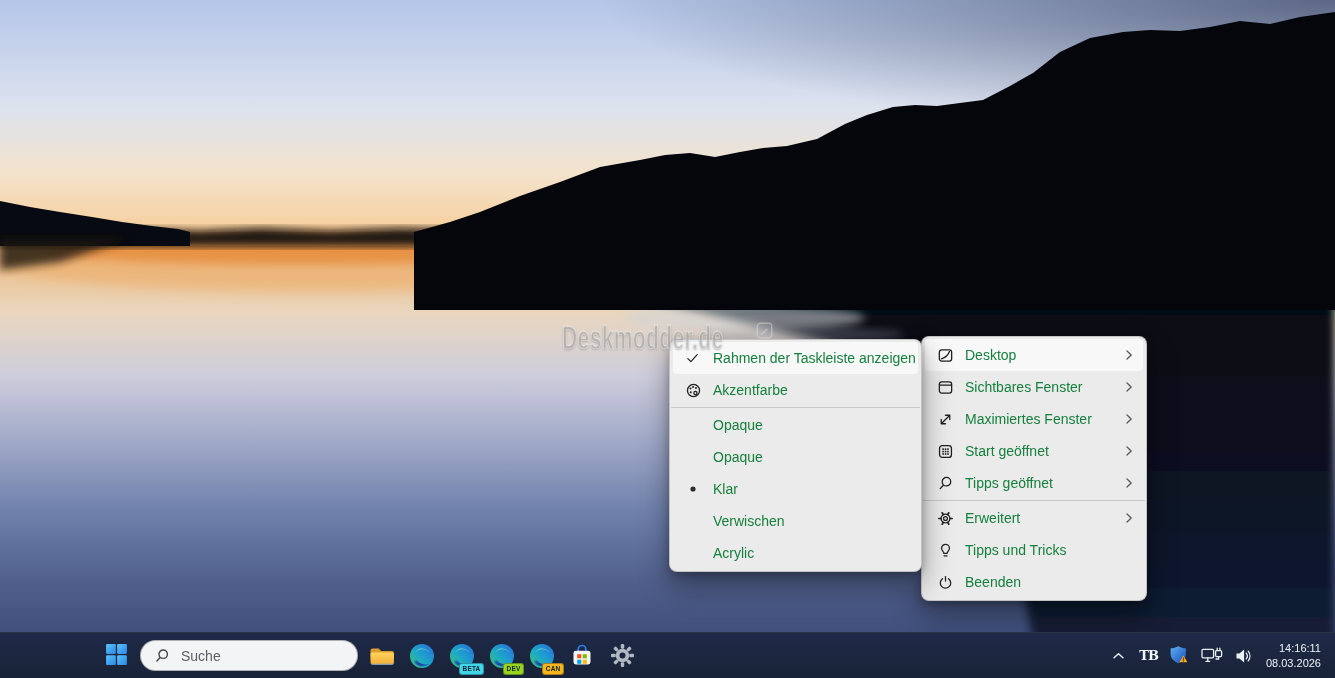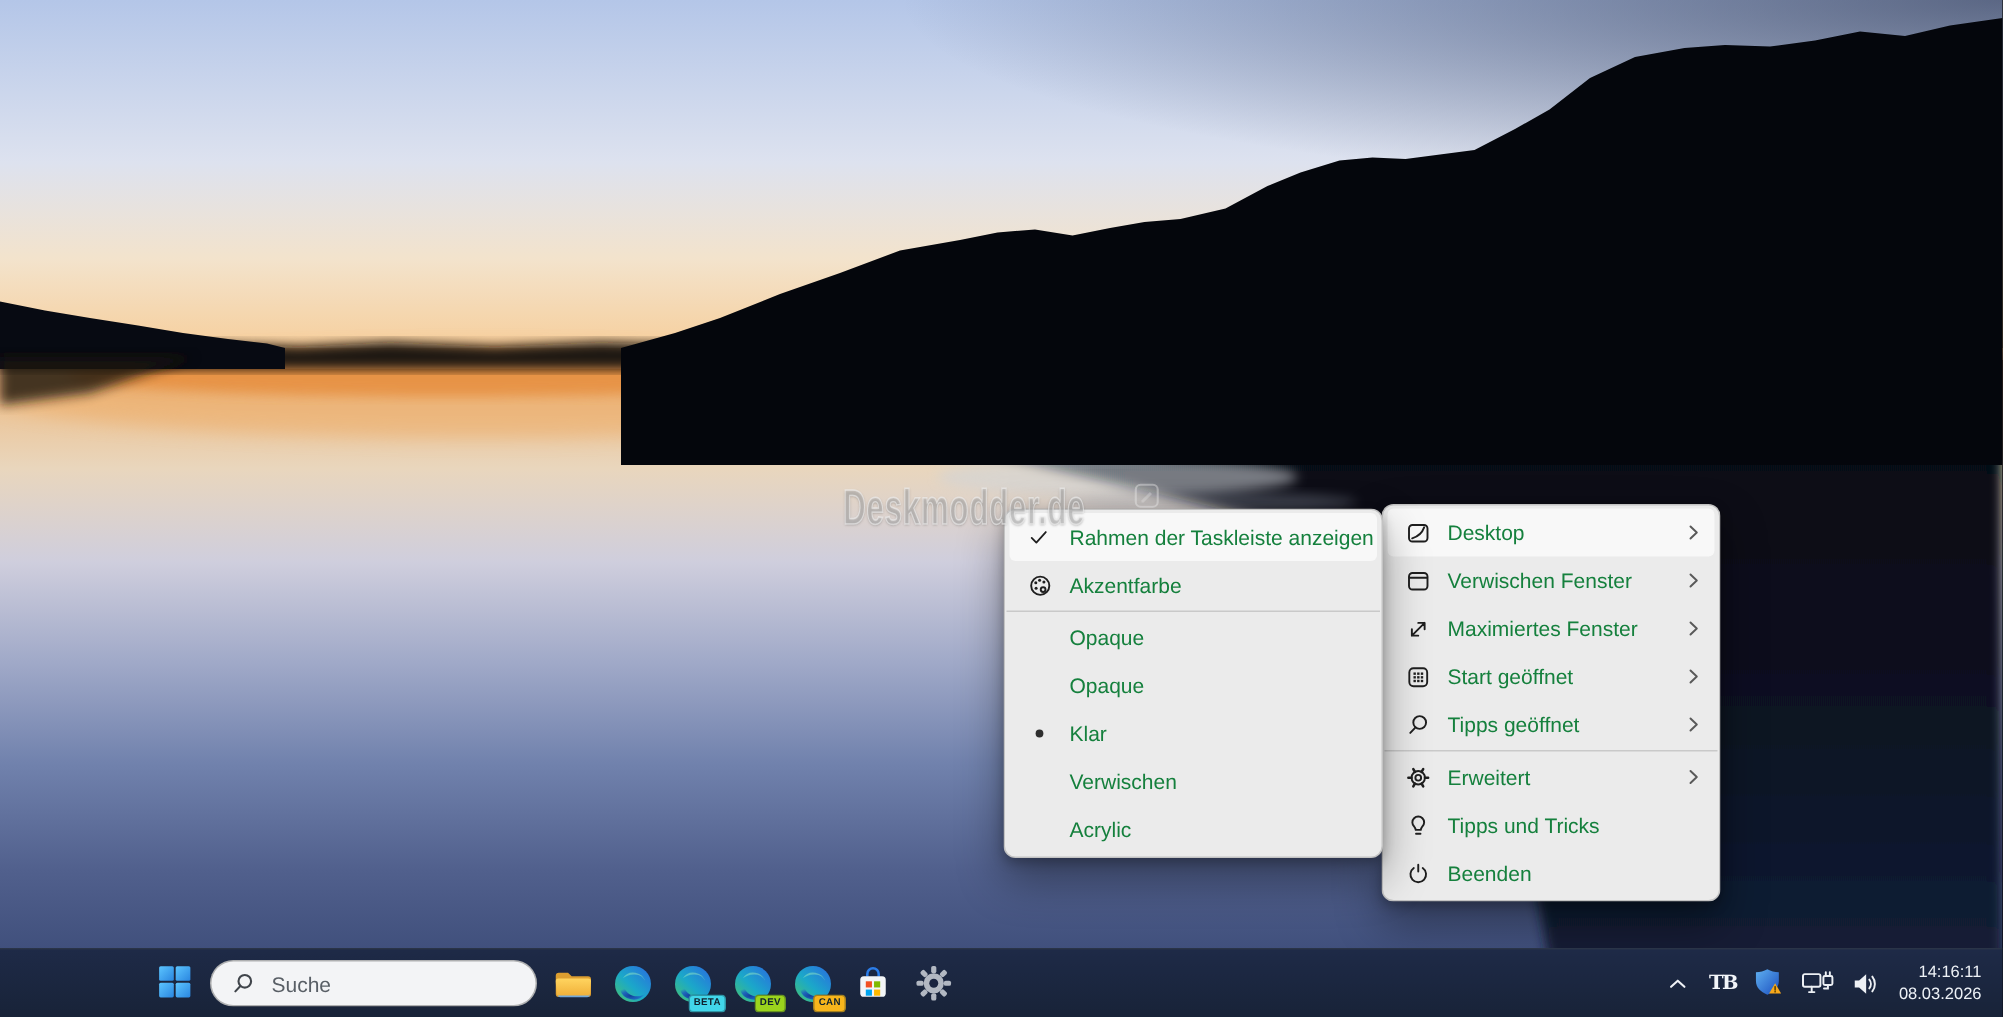--- a/index.html
+++ b/index.html
@@ -207,21 +207,21 @@
           </svg>
         </span>
       </div>
       <div class="menu-item">
         <span class="mi-icon">
           <svg width="17" height="17" viewBox="0 0 16 16" fill="none" stroke="#1f1f1f" stroke-width="1.2" stroke-linecap="round" stroke-linejoin="round">
             <rect x="2.2" y="2.8" width="11.6" height="10.4" rx="2.2"></rect>
             <path d="M2.4 5.8 h11.2"></path>
           </svg>
         </span>
-        <span class="mi-label">Verwischen Fenster</span>
+        <span class="mi-label">Sichtbares Fenster</span>
         <span class="mi-chev">
           <svg width="8" height="12" viewBox="0 0 8 12" fill="none" stroke="#595959" stroke-width="1.3" stroke-linecap="round" stroke-linejoin="round">
             <path d="M2 2 L6.2 6 L2 10"></path>
           </svg>
         </span>
       </div>
       <div class="menu-item">
         <span class="mi-icon">
           <svg width="17" height="17" viewBox="0 0 16 16" fill="none" stroke="#1f1f1f" stroke-width="1.2" stroke-linecap="round" stroke-linejoin="round">
             <path d="M4 12 L12 4 M12 4 h-4 M12 4 v4 M4 12 h4 M4 12 v-4"></path>

